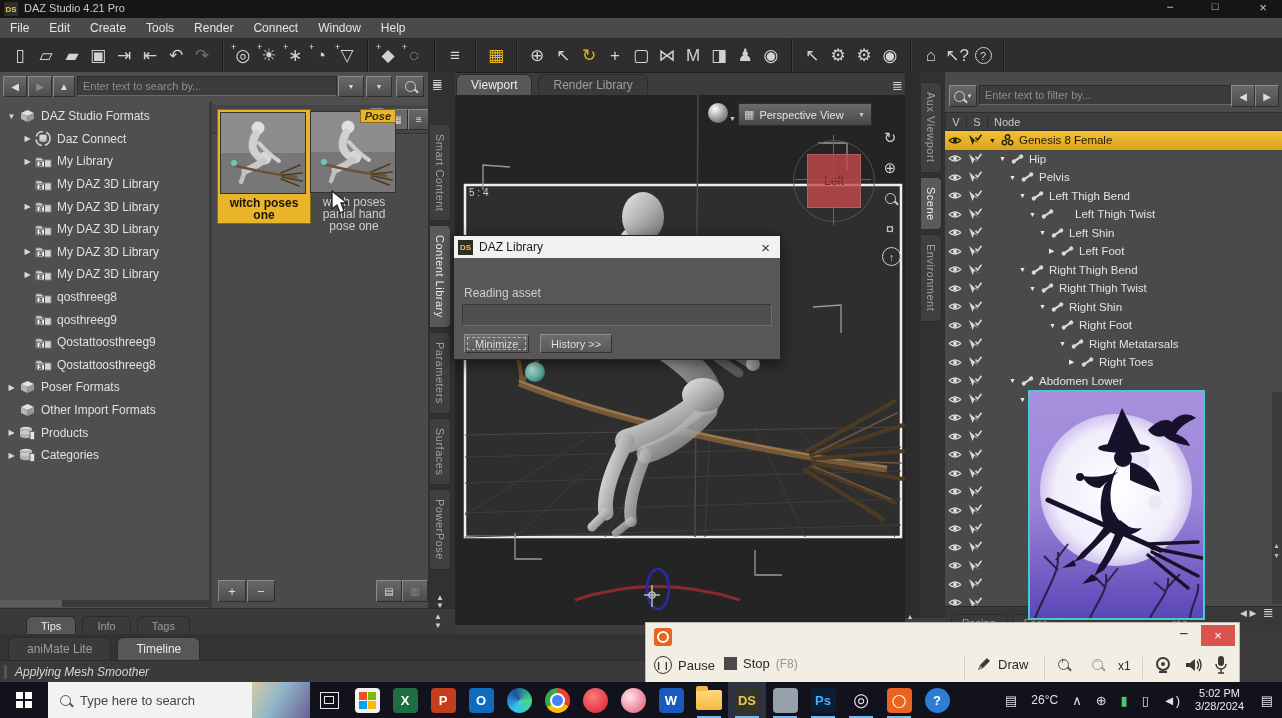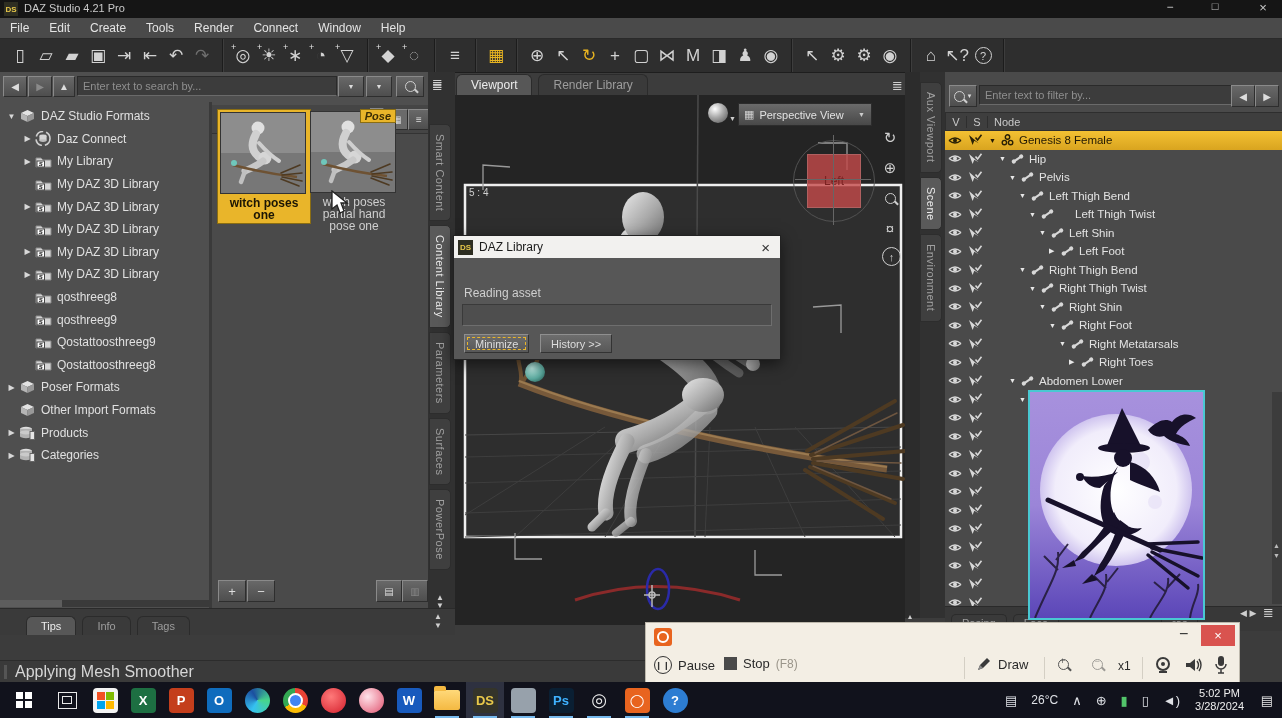--- a/index.html
+++ b/index.html
@@ -1239,23 +1239,29 @@
 </div>
 
 <div class="abs" style="left:0;top:608px;width:455px;height:26px;background:#3a3a3a;border-top:1px solid #2a2a2a;">
   <div id="info-tabs" style="display:flex;margin-left:26px;align-items:flex-end;height:26px;">
         <div class="htab active" style="padding:3px 14px;font-size:11px;">Tips</div>
         <div class="htab" style="padding:3px 14px;font-size:11px;">Info</div>
         <div class="htab" style="padding:3px 14px;font-size:11px;">Tags</div>
       </div>
   <div class="abs" style="left:434px;top:3px;color:#cfcfcf;font-size:8px;line-height:9px;">▲<br>▼</div>
 </div>
+<div class="abs" style="left:0;top:634px;width:645px;height:26px;background:#333333;">
+  <div id="timeline-tabs" style="display:flex;margin-left:8px;align-items:flex-end;height:26px;">
+        <div class="htab" style="padding:4px 18px;">aniMate Lite</div>
+        <div class="htab active" style="padding:4px 18px;">Timeline</div>
+      </div>
+</div>
 <div class="abs" style="left:0;top:660px;width:645px;height:22px;background:#3a3a3a;border-top:1px solid #2c2c2c;display:flex;align-items:center;">
   <div style="width:3px;height:14px;background:#555;margin:0 8px 0 4px;"></div>
-  <span style="font-size:16px;color:#d6d6d6;">Applying Mesh Smoother</span>
+  <span style="font-size:12px;color:#d6d6d6;font-style:italic;">Applying Mesh Smoother</span>
 </div>
 
 <div class="abs" id="dialog">
   <div id="dialog-title">
     <span style="width:15px;height:15px;background:#2e2e22;color:#e8c84a;font-size:8px;font-weight:bold;display:flex;align-items:center;justify-content:center;margin:0 6px 0 4px;">DS</span>
     <span style="flex:1;font-size:12px;">DAZ Library</span>
     <span style="margin-right:10px;font-size:15px;color:#333;">×</span>
   </div>
   <span class="abs" style="left:10px;top:50px;color:#cfcfcf;font-size:12px;">Reading asset</span>
   <div class="abs" style="left:8px;top:68px;width:308px;height:20px;background:#4e4e4e;border:1px solid #3a3a3a;border-bottom-color:#6e6e6e;border-right-color:#6e6e6e;"></div>
@@ -1309,20 +1315,25 @@
 
 <div class="abs" id="taskbar">
   <div class="tb-slot" style="width:48px;">
     <div style="display:grid;grid-template-columns:7px 7px;grid-gap:1.5px;">
       <span style="width:7px;height:7px;background:#fff;"></span>
           <span style="width:7px;height:7px;background:#fff;"></span>
       <span style="width:7px;height:7px;background:#fff;"></span>
           <span style="width:7px;height:7px;background:#fff;"></span>
     </div>
   </div>
+  <div style="width:262px;height:36px;background:#f2f2f2;display:flex;align-items:center;flex:none;position:relative;">
+    <span class="mag" style="margin:0 9px 0 12px;"></span>
+    <span style="color:#444;font-size:13px;">Type here to search</span>
+    <div style="position:absolute;right:0;top:0;width:58px;height:36px;background:linear-gradient(120deg,#d8c9a8 0%,#8fb6c9 45%,#6b5e96 100%);"></div>
+  </div>
   <div class="tb-slot">
     <span style="width:17px;height:15px;border:1.7px solid #e8e8e8;display:inline-block;position:relative;">
           <span style="position:absolute;left:3px;top:3px;width:8px;height:6px;border:1.4px solid #e8e8e8;"></span>
         </span>
   </div>
   <div id="taskbar-apps" style="display:flex;flex:none;">
         <div class="tb-slot">
           <span style="width:25px;height:25px;background:#f3f3f3;border-radius:4px;display:inline-flex;align-items:center;justify-content:center;">
             <span style="display:grid;grid-template-columns:8px 8px;grid-gap:1px;">
               <span style="width:8px;height:8px;background:#f25022;"></span>

